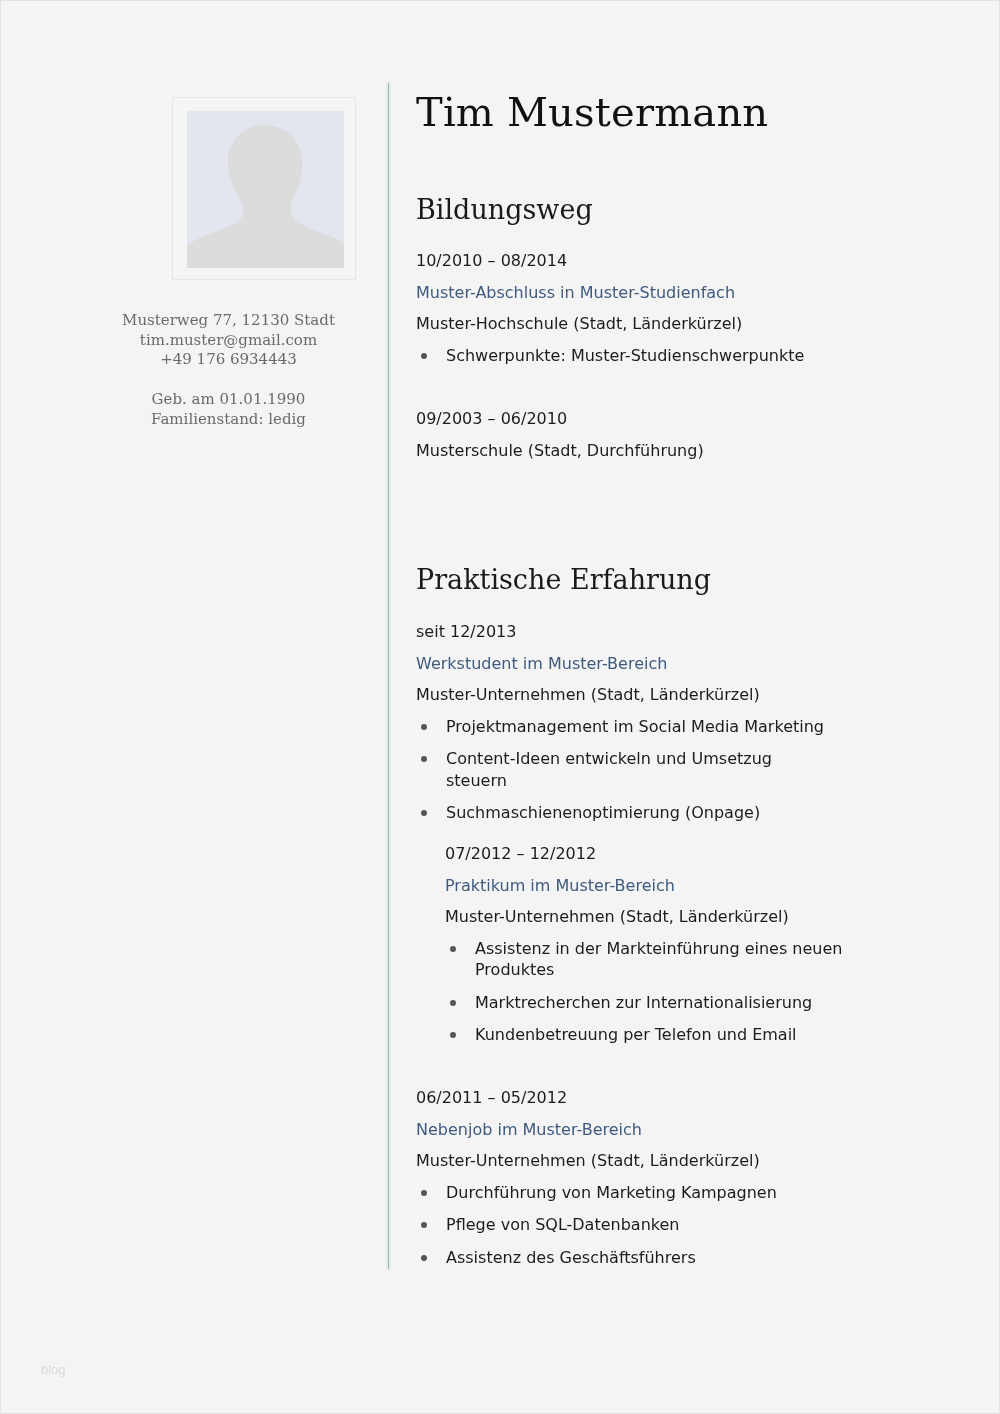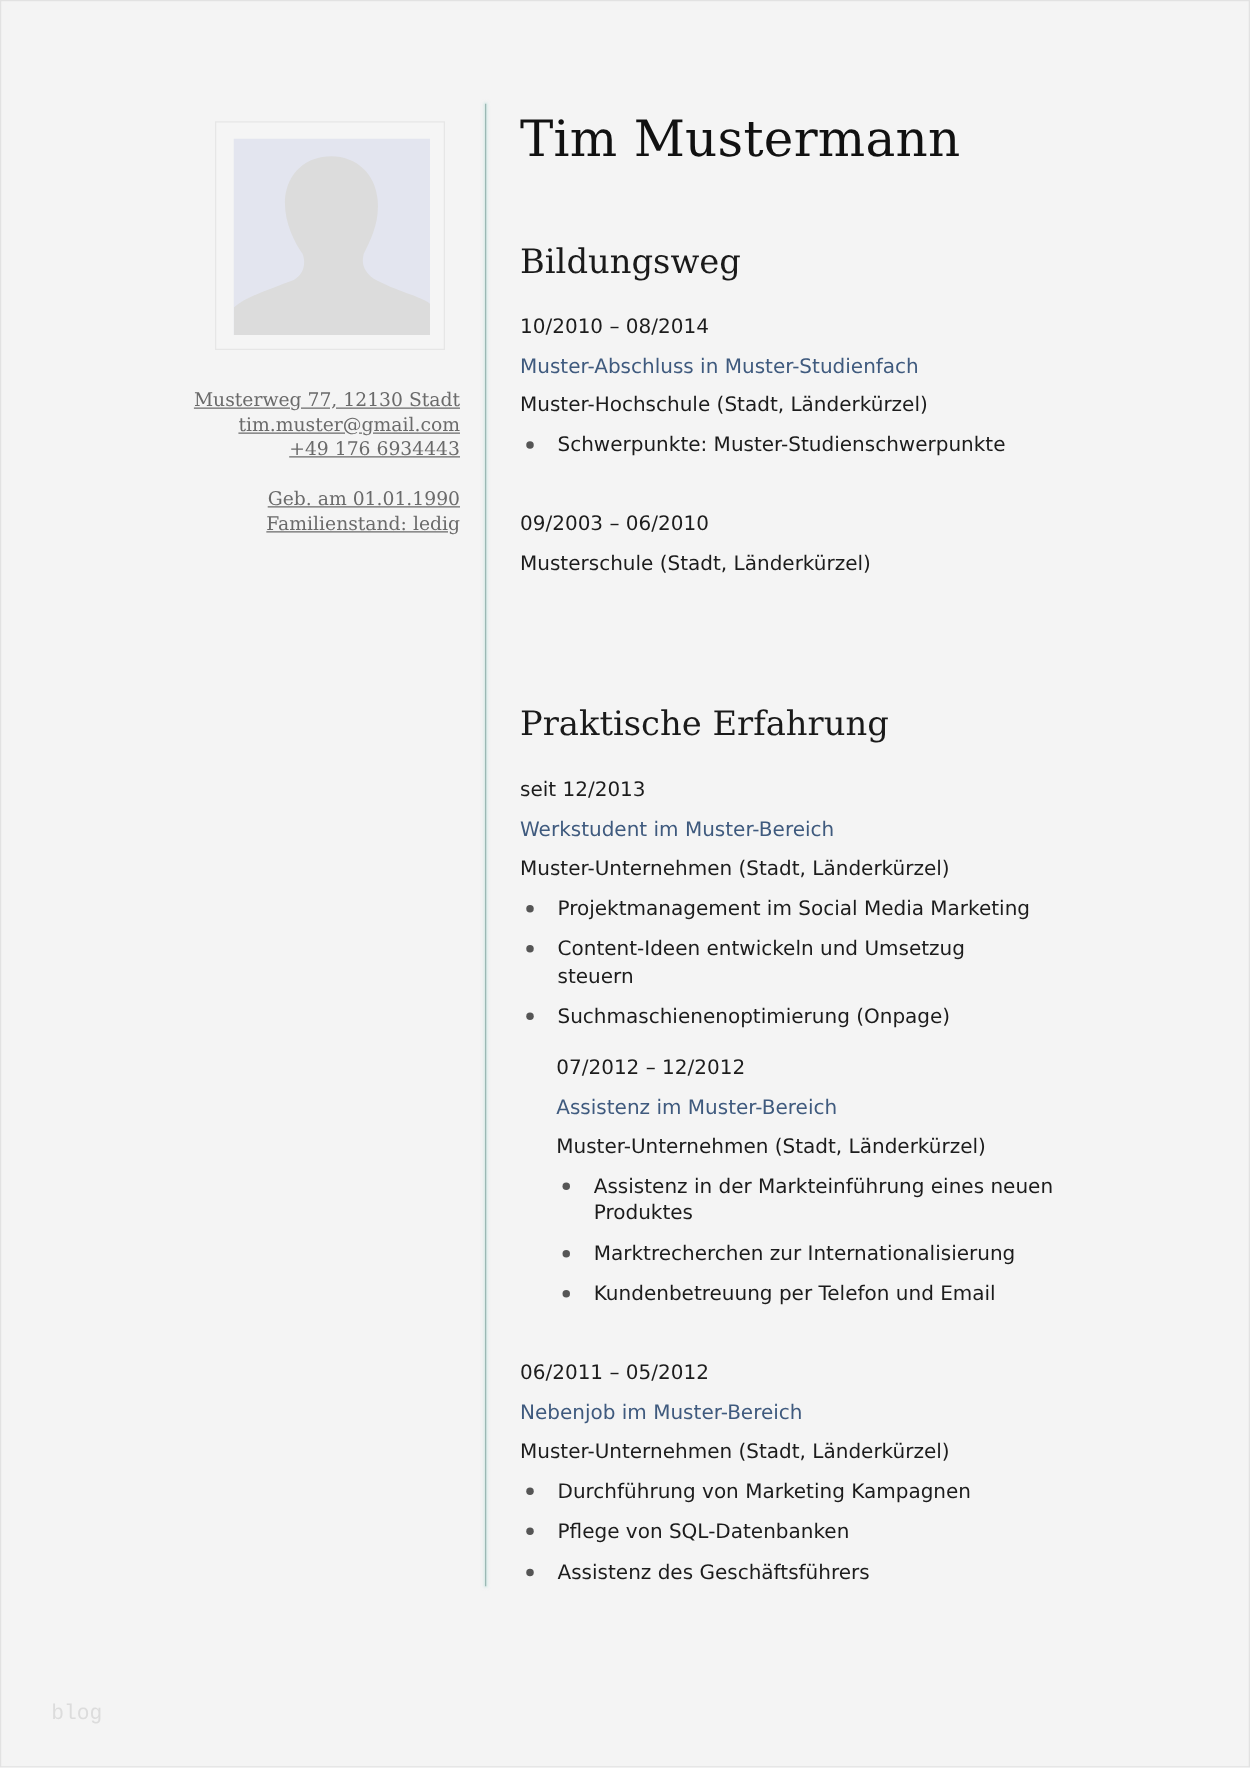--- a/index.html
+++ b/index.html
@@ -33,28 +33,27 @@
       left: 14px;
       top: 13px;
       width: 157px;
       height: 157px;
       background: #e3e5ef;
       overflow: hidden;
     }
     .photo svg { display: block; }
     .contact {
       position: absolute;
-      left: 112px;
+      left: 100px;
       width: 255px;
-      text-align: right;
+      text-align: center;
       font-family: "DejaVu Serif", "Liberation Serif", serif;
       font-size: 15px;
       color: #6a6a6a;
       line-height: 19.5px;
-      text-decoration: underline;
     }
     .contact-block-1 { top: 310px; }
     .contact-block-2 { top: 389px; }
     .contact div { white-space: nowrap; }
 
     
     .divider {
       position: absolute;
       left: 387px;
       top: 82px;
@@ -126,22 +125,22 @@
       top: 8px;
       width: 6px;
       height: 6px;
       border-radius: 50%;
       background: #555;
     }
     .watermark {
       position: absolute;
       left: 40px;
       top: 1361px;
-      font-family: Liberation Mono, monospace;
-      font-size: 17px;
+      font-family: Liberation Sans, sans-serif;
+      font-size: 13px;
       color: #dcdcdc;
     }
   </style>
 </head>
 <body>
 
 <div class="page">
 
   <div class="photo-frame">
     <div class="photo">
@@ -173,39 +172,39 @@
       <div class="date">10/2010 – 08/2014</div>
       <div class="role">Muster-Abschluss in Muster-Studienfach</div>
       <div class="org">Muster-Hochschule (Stadt, Länderkürzel)</div>
       <ul>
         <li><span class="bullet"></span><span>Schwerpunkte: Muster-Studienschwerpunkte</span></li>
       </ul>
     </div>
 
     <div class="entry" style="top:407px;">
       <div class="date">09/2003 – 06/2010</div>
-      <div class="org">Musterschule (Stadt, Länderkürzel)</div>
+      <div class="org">Musterschule (Stadt, Durchführung)</div>
     </div>
 
     <h2 class="section-title" style="top:563px;">Praktische Erfahrung</h2>
 
     <div class="entry" style="top:620px;">
       <div class="date">seit 12/2013</div>
       <div class="role">Werkstudent im Muster-Bereich</div>
       <div class="org">Muster-Unternehmen (Stadt, Länderkürzel)</div>
       <ul>
         <li><span class="bullet"></span><span>Projektmanagement im Social Media Marketing</span></li>
         <li><span class="bullet"></span><span>Content-Ideen entwickeln und Umsetzug steuern</span></li>
         <li><span class="bullet"></span><span>Suchmaschienenoptimierung (Onpage)</span></li>
       </ul>
     </div>
 
     <div class="entry" style="top:842px;margin-left:29px;">
       <div class="date">07/2012 – 12/2012</div>
-      <div class="role">Assistenz im Muster-Bereich</div>
+      <div class="role">Praktikum im Muster-Bereich</div>
       <div class="org">Muster-Unternehmen (Stadt, Länderkürzel)</div>
       <ul>
         <li><span class="bullet"></span><span>Assistenz in der Markteinführung eines neuen Produktes</span></li>
         <li><span class="bullet"></span><span>Marktrecherchen zur Internationalisierung</span></li>
         <li><span class="bullet"></span><span>Kundenbetreuung per Telefon und Email</span></li>
       </ul>
     </div>
 
     <div class="entry" style="top:1086px;">
       <div class="date">06/2011 – 05/2012</div>

